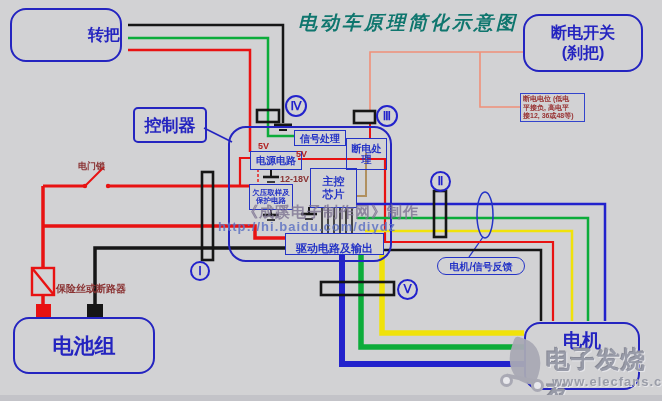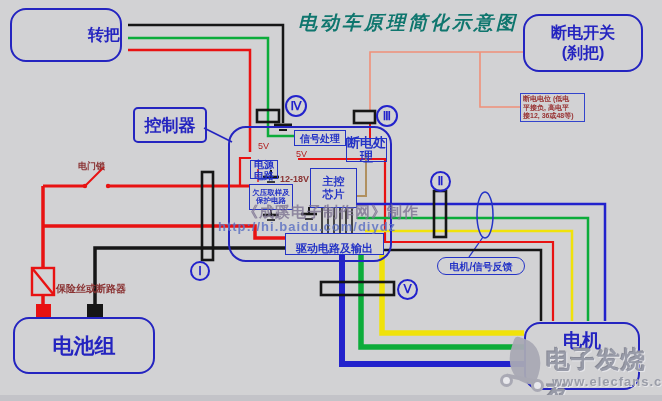--- a/index.html
+++ b/index.html
@@ -15,21 +15,21 @@
     position:absolute;border:2.5px solid #2424c0;border-radius:16px;
     color:#2424c0;font-weight:bold;display:flex;align-items:center;justify-content:center;
     box-sizing:border-box;background:transparent;text-align:center;
   }
   
   .ibox{
     position:absolute;border:1.5px solid #2433c6;color:#2433c6;font-weight:bold;
     display:flex;flex-direction:column;align-items:center;justify-content:center;
     box-sizing:border-box;text-align:center;line-height:1.1;background:transparent;
   }
-  .rlabel{position:absolute;color:#b22222;font-weight:normal;}
+  .rlabel{position:absolute;color:#b22222;font-weight:bold;}
   .dkred{position:absolute;color:#8a3333;font-weight:bold;}
   .numcircle{
     position:absolute;border:2px solid #2222cc;border-radius:50%;color:#2222cc;
     font-family:"Liberation Serif",serif;font-weight:bold;
     display:flex;align-items:center;justify-content:center;box-sizing:border-box;
     background:transparent;
   }
   .wm1{position:absolute;color:rgba(125,115,145,0.8);font-weight:bold;font-size:15px;letter-spacing:1px;}
   .wm2{position:absolute;color:rgba(95,115,195,0.85);font-weight:bold;font-size:13px;letter-spacing:1px;}
   .ef-name{
@@ -164,24 +164,24 @@
     <span>电池组</span>
   </div>
 
   <div class="block" style="left:524px;top:322px;width:116px;height:68px;font-size:19px;align-items:flex-start;padding-top:4px;">
     <span>电机</span>
   </div>
 
   <div class="ibox" style="left:294px;top:130px;width:52px;height:16px;font-size:10px;">
     <span>信号处理</span>
   </div>
-  <div class="ibox" style="left:346px;top:138px;width:41px;height:24px;font-size:13px;">
+  <div class="ibox" style="left:346px;top:138px;width:41px;height:32px;font-size:10px;">
     <span>断电处理</span>
   </div>
-  <div class="ibox" style="left:250px;top:160px;width:28px;height:19px;font-size:10px;">
+  <div class="ibox" style="left:250px;top:151px;width:52px;height:19px;font-size:10px;">
     <span>电源电路</span>
   </div>
   <div class="ibox" style="left:249px;top:184px;width:44px;height:26px;font-size:7.5px;">
     <span>欠压取样及</span>
     <span>保护电路</span>
   </div>
   <div class="ibox" style="left:310px;top:168px;width:47px;height:40px;font-size:11px;line-height:13px;">
     <span>主控</span>
     <span>芯片</span>
   </div>

